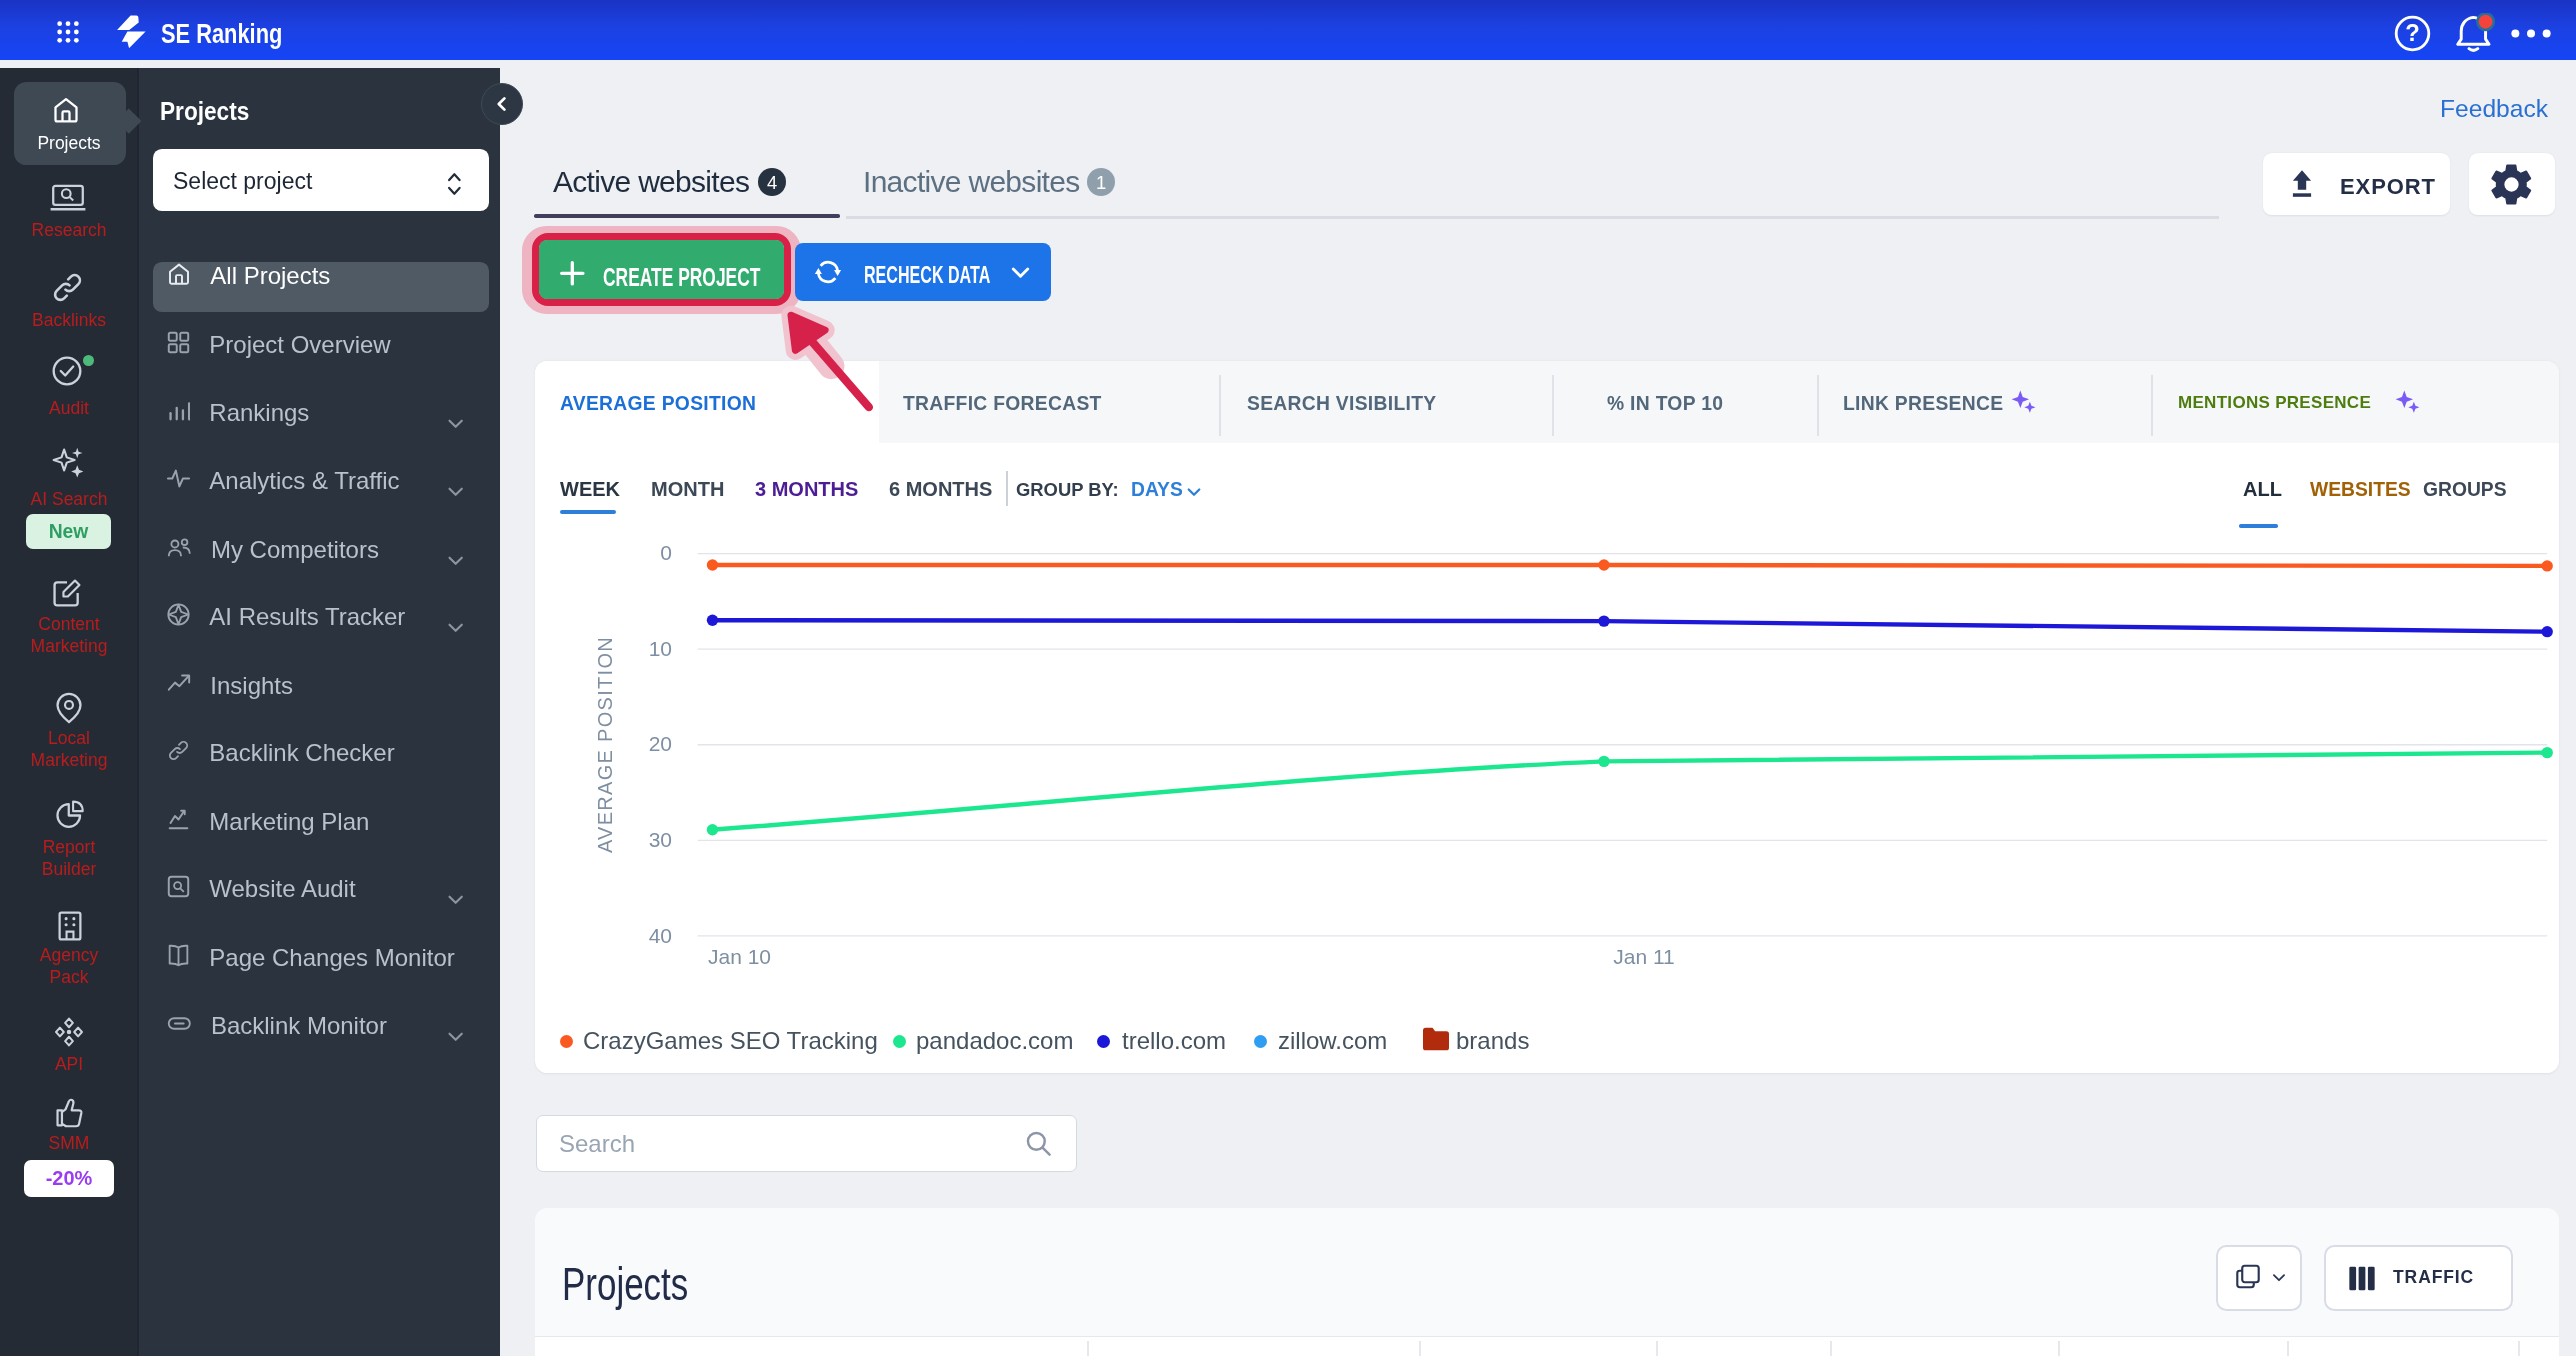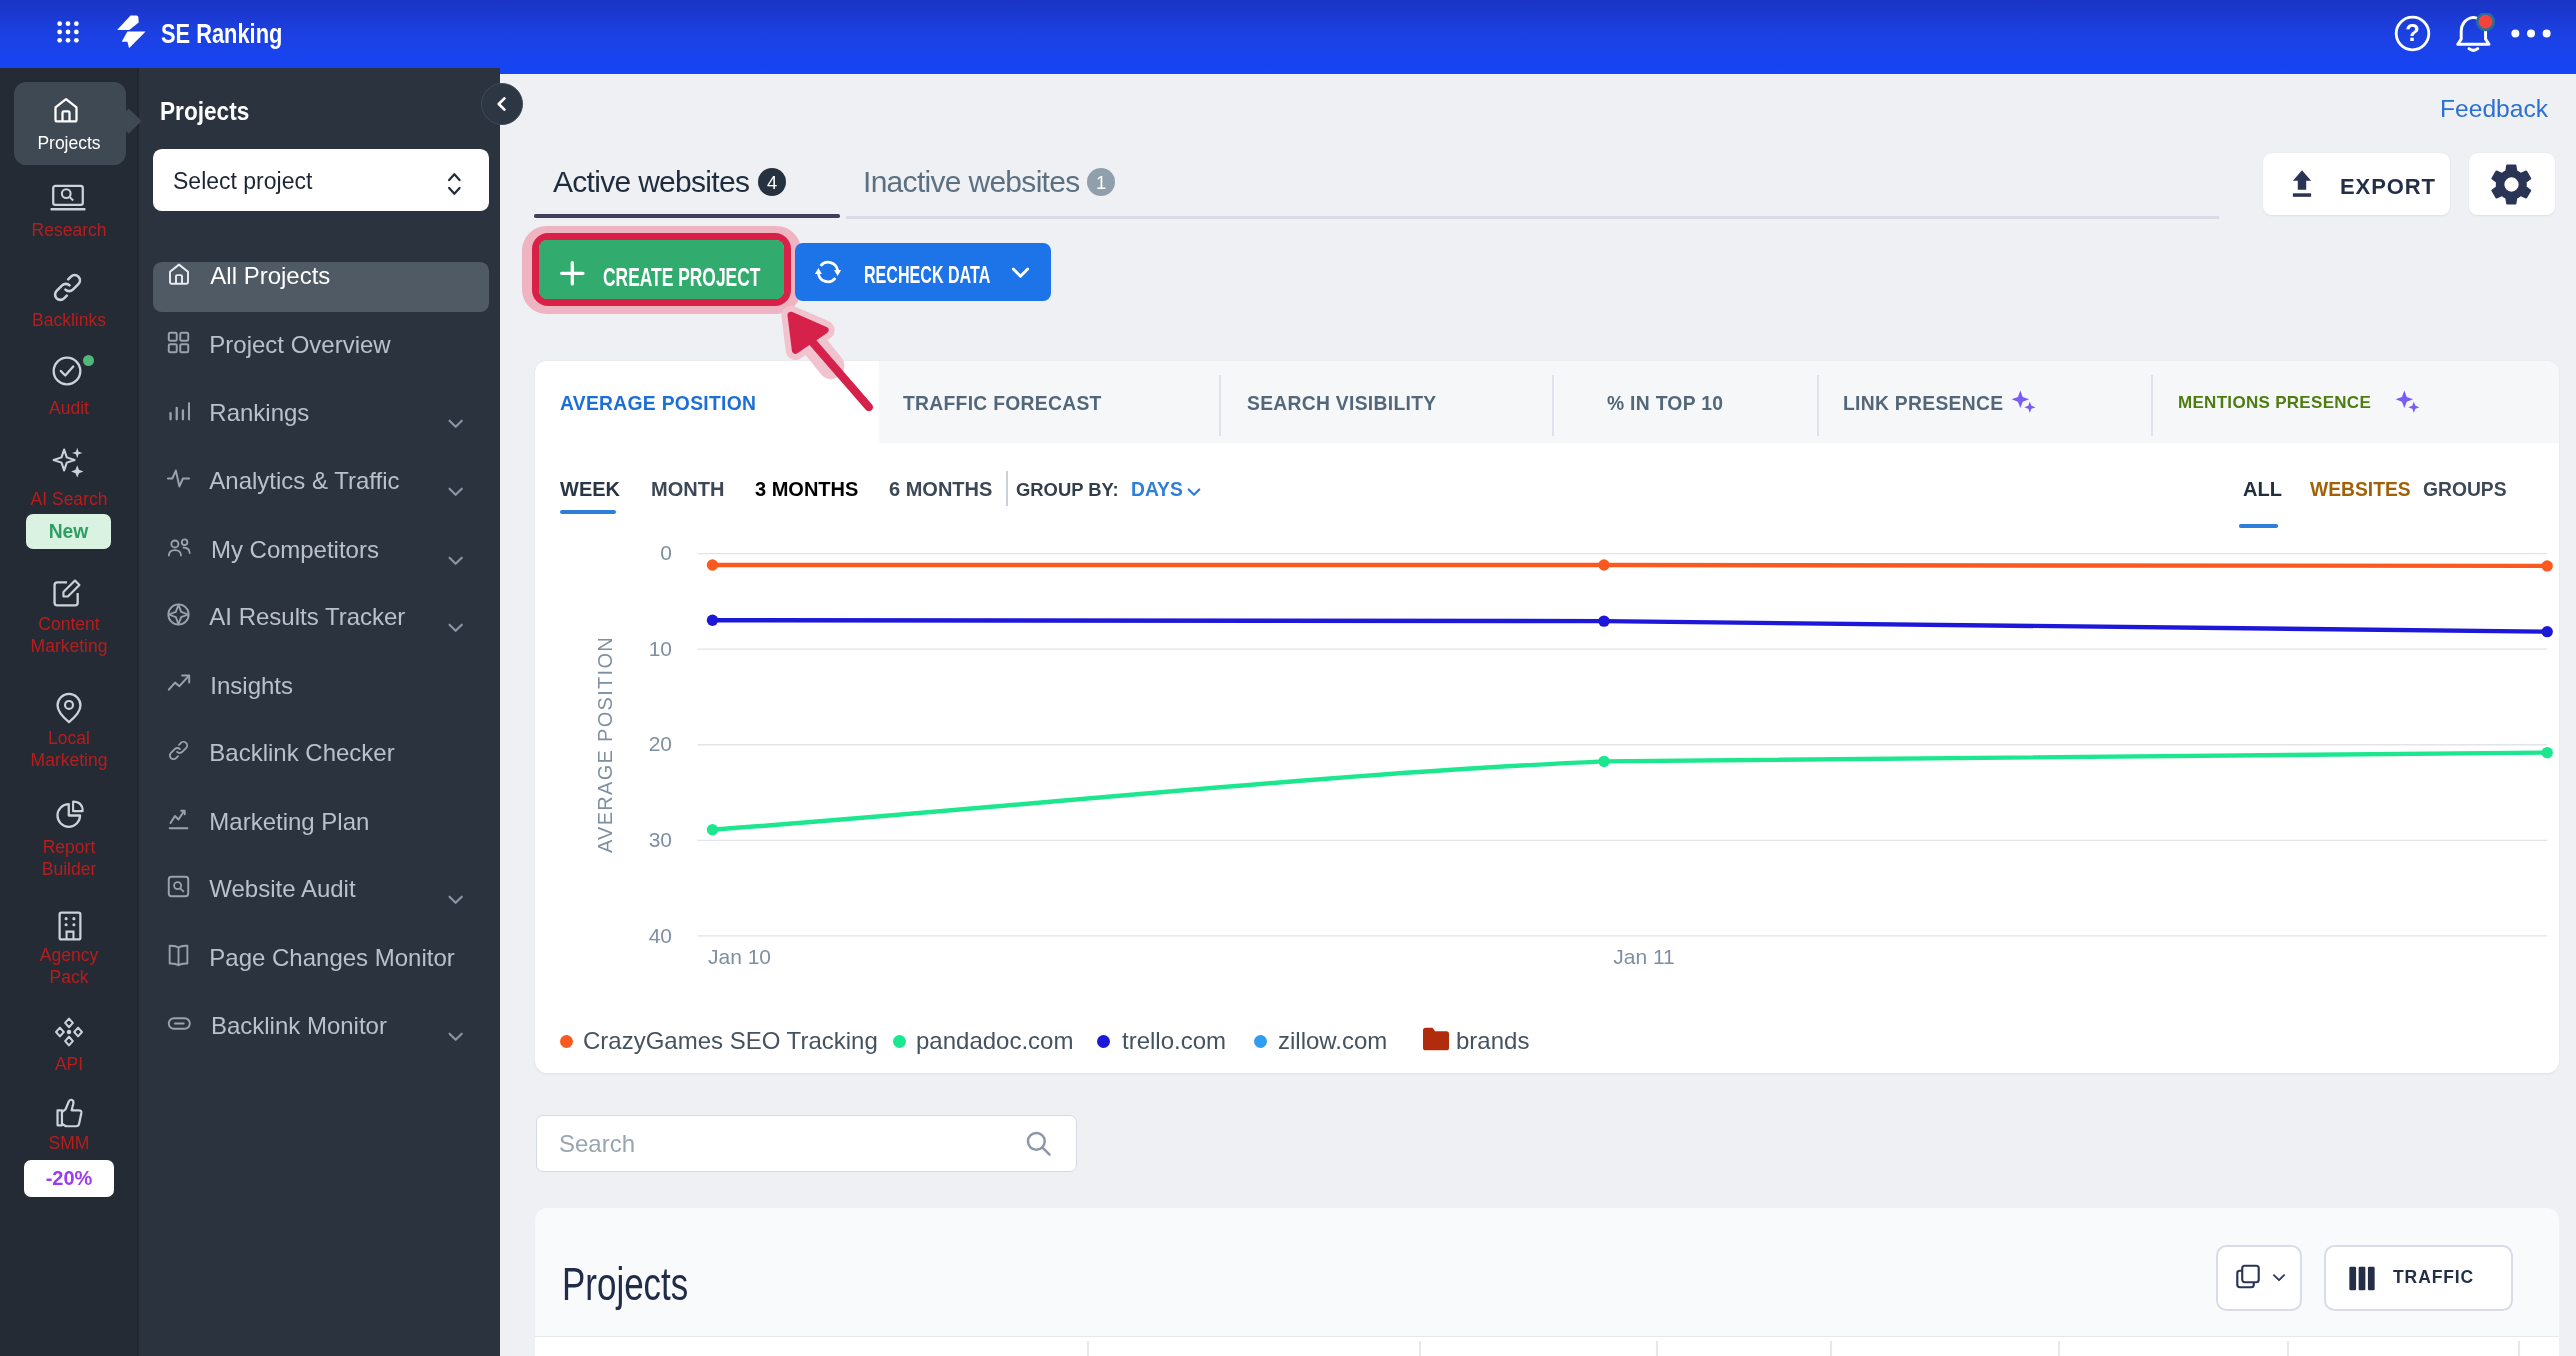--- a/index.html
+++ b/index.html
@@ -1,18 +1,18 @@
 <!DOCTYPE html>
 <html style="font-size:14px"><head>
 <meta charset="utf-8">
 <style>
 *{margin:0;padding:0;box-sizing:border-box}
 html,body{width:2576px;height:1357px;overflow:hidden;background:#eef0f4;font-family:"Liberation Sans",sans-serif;position:relative}
 .abs{position:absolute}
-.topbar{position:absolute;left:0;top:0;width:2576px;height:74px;background:linear-gradient(180deg,#1a33c4 0%,#1c41e2 45%,#1545f6 100%)}
+.topbar{position:absolute;left:0;top:0;width:2576px;height:60px;background:linear-gradient(180deg,#1a33c4 0%,#1c41e2 45%,#1545f6 100%)}
 .rail{position:absolute;left:0;top:68px;width:138px;height:1289px;background:#242b35}
 .panel{position:absolute;left:138px;top:68px;width:362px;height:1289px;background:#2b333e}
 .railitem{position:absolute;width:138px;text-align:center;color:#b91c1c;font-size:17.5px;line-height:22px}
 .pitem{position:absolute;left:153px;width:336px;height:51px;color:#b9c1cb;font-size:24px;display:flex;}
 .pitem svg{margin-left:14px}
 .pitem .lab{margin-left:19.3px;white-space:nowrap}
 .pchev{position:absolute;left:446px;width:19.3px;height:51px;display:flex;align-items:center}
 </style>
 </head>
 <body>
@@ -347,21 +347,21 @@
 </svg>
 <div class="abs" style="left:2178px;top:393px;font-size:17px;font-weight:600;letter-spacing:0.3px;color:#4d7c0f">MENTIONS PRESENCE</div>
 <svg class="abs" style="left:2394px;top:389px" width="27" height="27" viewBox="0 0 34 34">
   <path d="M13,2 L16,10 L24,13 L16,16 L13,24 L10,16 L2,13 L10,10 Z" fill="#7a5bf5"></path>
   <path d="M25,16 L27,21 L32,23 L27,25 L25,30 L23,25 L18,23 L23,21 Z" fill="#7a5bf5"></path>
 </svg>
 
 <div class="abs" style="left:560px;top:478px;font-size:20px;font-weight:600;color:#2a3644">WEEK</div>
 <div class="abs" style="left:560px;top:510px;width:56px;height:4.4px;background:#2e7fd9;border-radius:2.6px"></div>
 <div class="abs" style="left:651px;top:478px;font-size:20px;font-weight:600;color:#3d4856">MONTH</div>
-<div class="abs" style="left:755px;top:478px;font-size:20px;font-weight:600;color:#000000">3 MONTHS</div>
+<div class="abs" style="left:755px;top:478px;font-size:20px;font-weight:600;color:#4c1d95">3 MONTHS</div>
 <div class="abs" style="left:889px;top:478px;font-size:20px;font-weight:600;color:#3d4856">6 MONTHS</div>
 <div class="abs" style="left:1006px;top:471px;width:1.8px;height:35px;background:#ccd1d8"></div>
 <div class="abs" style="left:1016px;top:479px;font-size:18.4px;font-weight:600;color:#333e4c">GROUP BY:</div>
 <div class="abs" style="left:1131px;top:479px;font-size:19.3px;font-weight:600;color:#2e7fd9">DAYS</div>
 <svg class="abs" style="left:1186px;top:486px" width="16" height="12.3" viewBox="0 0 18 14">
     <path d="M3,4 L9,10 L15,4" stroke="#2e7fd9" stroke-width="2.6" fill="none" stroke-linecap="round" stroke-linejoin="round"></path>
   </svg>
 <div class="abs" style="left:2243px;top:478px;font-size:20px;font-weight:600;color:#222e3c">ALL</div>
 <div class="abs" style="left:2239px;top:524px;width:39px;height:4.4px;background:#2e7fd9;border-radius:1.8px"></div>
 <div class="abs" style="left:2310px;top:479px;font-size:19.3px;font-weight:600;color:#a16207">WEBSITES</div>

